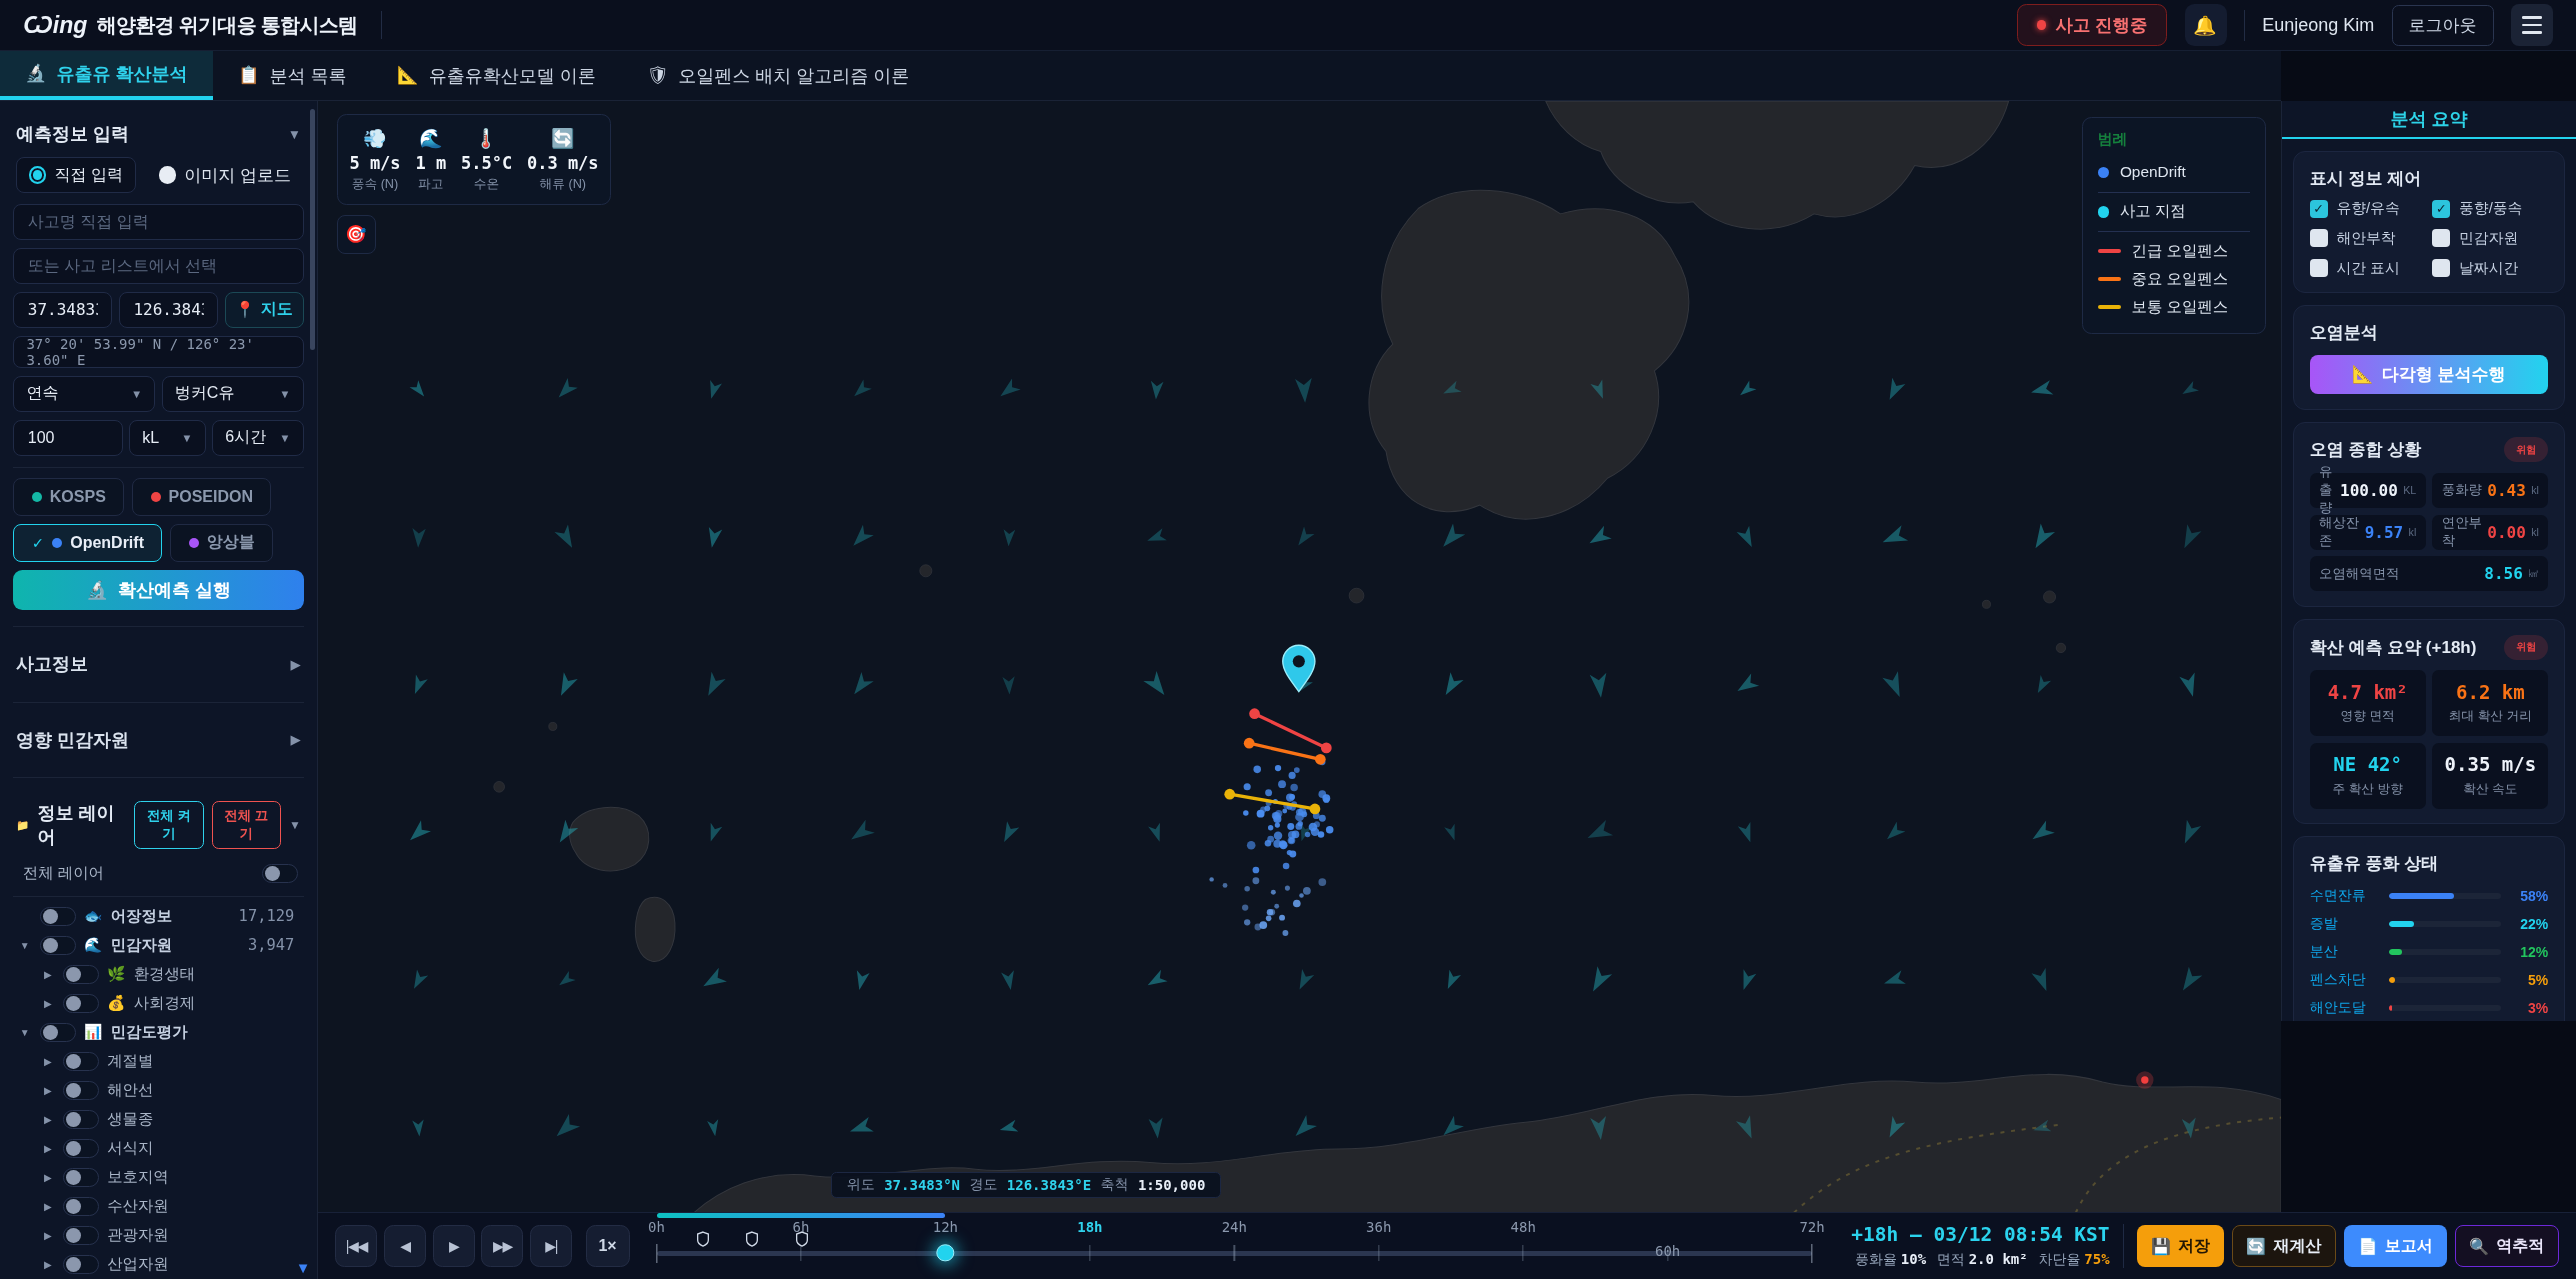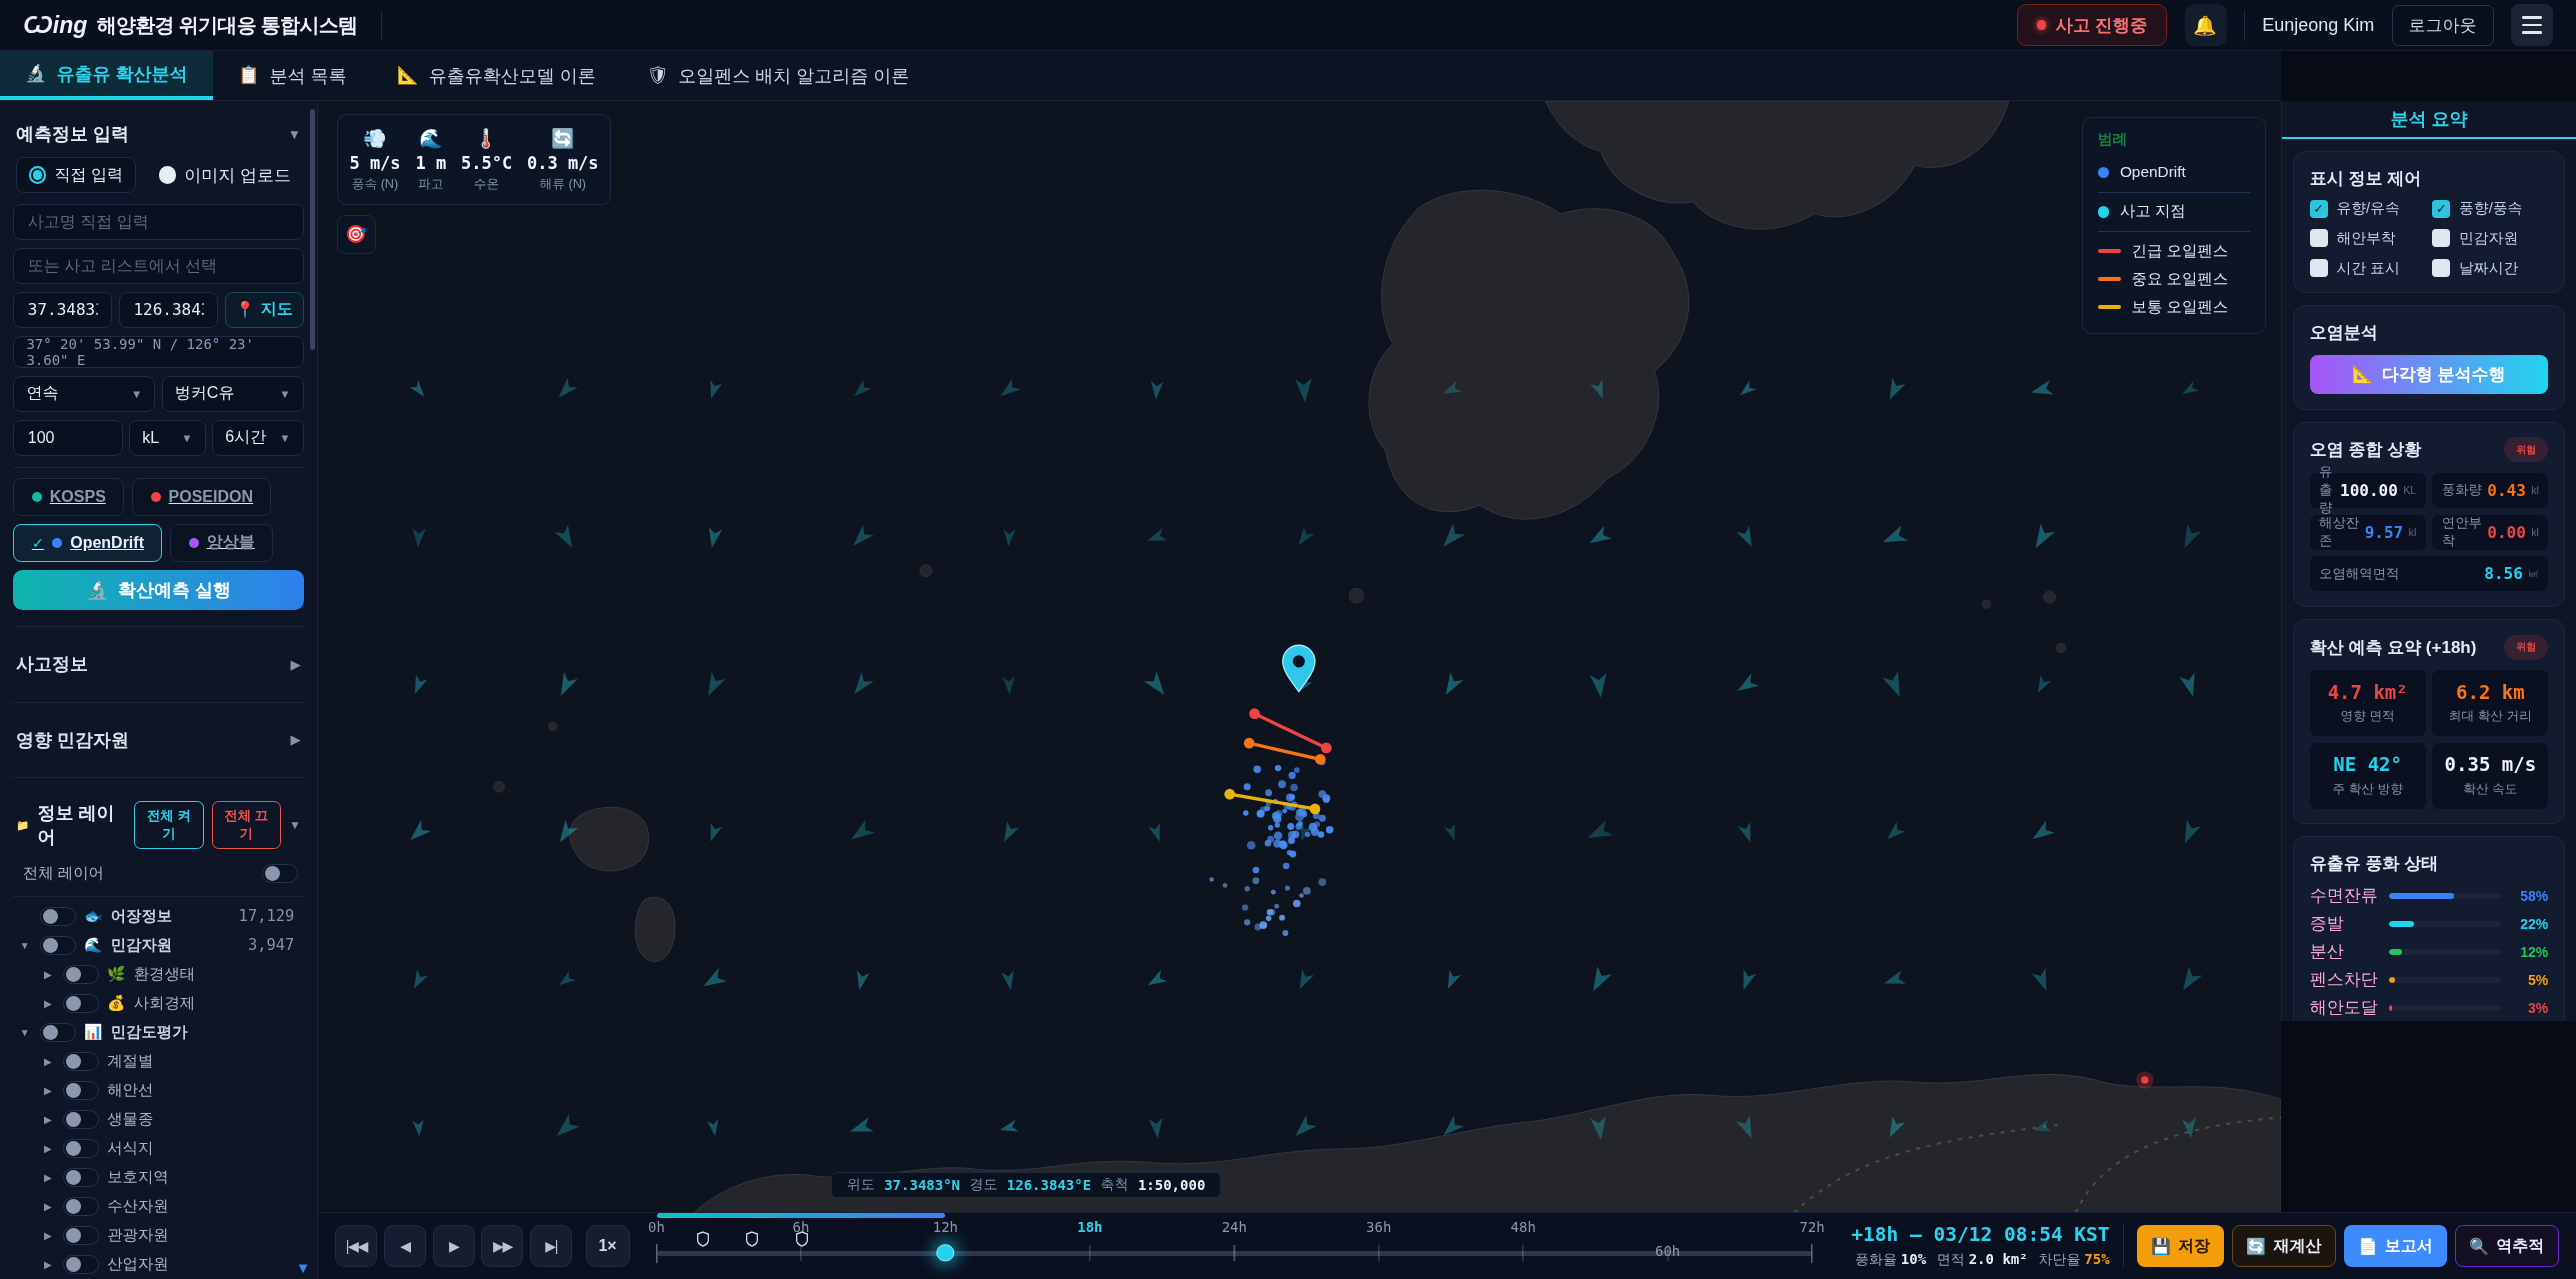--- a/index.html
+++ b/index.html
@@ -55,21 +55,21 @@
   .inp.flex1{flex:1;margin-bottom:0;}
   .map-btn{width:79px;height:36px;border:0.7px solid #1b4956;background:#0c1b2b;border-radius:8px;color:#2fd2ec;
            font-weight:700;font-size:16px;display:flex;align-items:center;justify-content:center;gap:5.4px;}
   .dms{height:32px;background:#0a101f;border:0.7px solid #202b47;border-radius:8px;color:#8b98ad;font-size:14px;
        display:flex;align-items:center;padding:0 12px;margin-bottom:8px;}
   .sel{height:36px;background:#0a101f;border:0.7px solid #202b47;border-radius:8px;color:#e6ecf5;font-size:16px;
        display:flex;align-items:center;padding:0 12px;}
   .sel .arrow{margin-left:auto;color:#8492a9;font-size:11.4px;}
   .sel.flex1{flex:1;}
   .hr{height:0.7px;background:#1b2438;margin:10.7px 0;}
-  .chip-row{display:flex;gap:8px;margin-bottom:8px;text-decoration:underline;}
+  .chip-row{display:flex;gap:8px;margin-bottom:8px;}
   .chip{flex-shrink:0;display:flex;align-items:center;gap:8px;background:#0b1322;border:0.7px solid #202a44;border-radius:8px;
         height:38px;padding:0 17.4px;font-size:16px;font-weight:700;color:#8b98ad;}
   .chip .cdot{width:10px;height:10px;border-radius:50%;}
   .chip.sel{border:0.7px solid #22d3ee;background:#0e2233;color:#e8eef7;}
   .chip .chk{color:#22d3ee;font-size:14.8px;}
   .run-btn{width:100%;height:40px;border-radius:9.4px;border:none;color:#fff;font-weight:700;font-size:18px;
            background:linear-gradient(90deg,#0fb5ad,#2f80ed);display:flex;align-items:center;justify-content:center;gap:9.4px;}
   .collapse-sec{display:flex;align-items:center;font-size:18px;font-weight:700;color:#dbe3ee;padding:14.8px 2.7px;}
   .collapse-sec .caret{margin-left:auto;color:#8492a9;font-size:13.4px;}
   .layers-head{display:flex;align-items:center;gap:8px;padding:12px 2.7px 8px 2.7px;}
@@ -131,21 +131,21 @@
   .stat-row{background:#0a101f;border-radius:6.7px;height:35px;display:flex;align-items:center;padding:0 9.4px;gap:5.4px;}
   .stat-row .sl{font-size:13.4px;color:#8492a9;}
   .stat-row .sv{margin-left:auto;font-family:"DejaVu Sans Mono",monospace;font-weight:700;font-size:16px;}
   .stat-row .su{font-size:10.7px;color:#5c6a82;}
   .stat-row.full{grid-column:1/-1;}
   .box-grid{display:grid;grid-template-columns:1fr 1fr;gap:6.7px;}
   .fbox{background:#0a101f;border-radius:6.7px;padding:10.7px 5.4px;display:flex;flex-direction:column;align-items:center;gap:5.4px;}
   .fbox .fv{font-family:"DejaVu Sans Mono",monospace;font-weight:700;font-size:19px;}
   .fbox .fl{font-size:12.7px;color:#8492a9;}
   .bar-row{display:flex;align-items:center;gap:9.4px;height:28px;}
-  .bar-row .bl{width:70px;font-size:17px;color:#f9a8d4;flex-shrink:0;}
+  .bar-row .bl{width:70px;font-size:14px;color:#0ea5e9;flex-shrink:0;}
   .bar-track{flex:1;height:6.7px;border-radius:3.4px;background:#1c2538;overflow:hidden;}
   .bar-fill{height:100%;border-radius:3.4px;}
   .bar-row .bv{width:38px;text-align:right;font-weight:700;font-size:14px;}
   .mini-card{display:flex;align-items:center;gap:10.7px;}
   .mini-card .mi{font-size:20px;}
   .mini-card .mt{font-size:17.4px;font-weight:700;color:#dfe6f0;}
   .mini-card .mc{margin-left:auto;color:#5c87c5;font-size:12px;}
 
   
   .bottombar{position:absolute;left:318px;top:1212px;width:2258px;height:67px;background:#0a1020;border-top:0.7px solid #182138;

